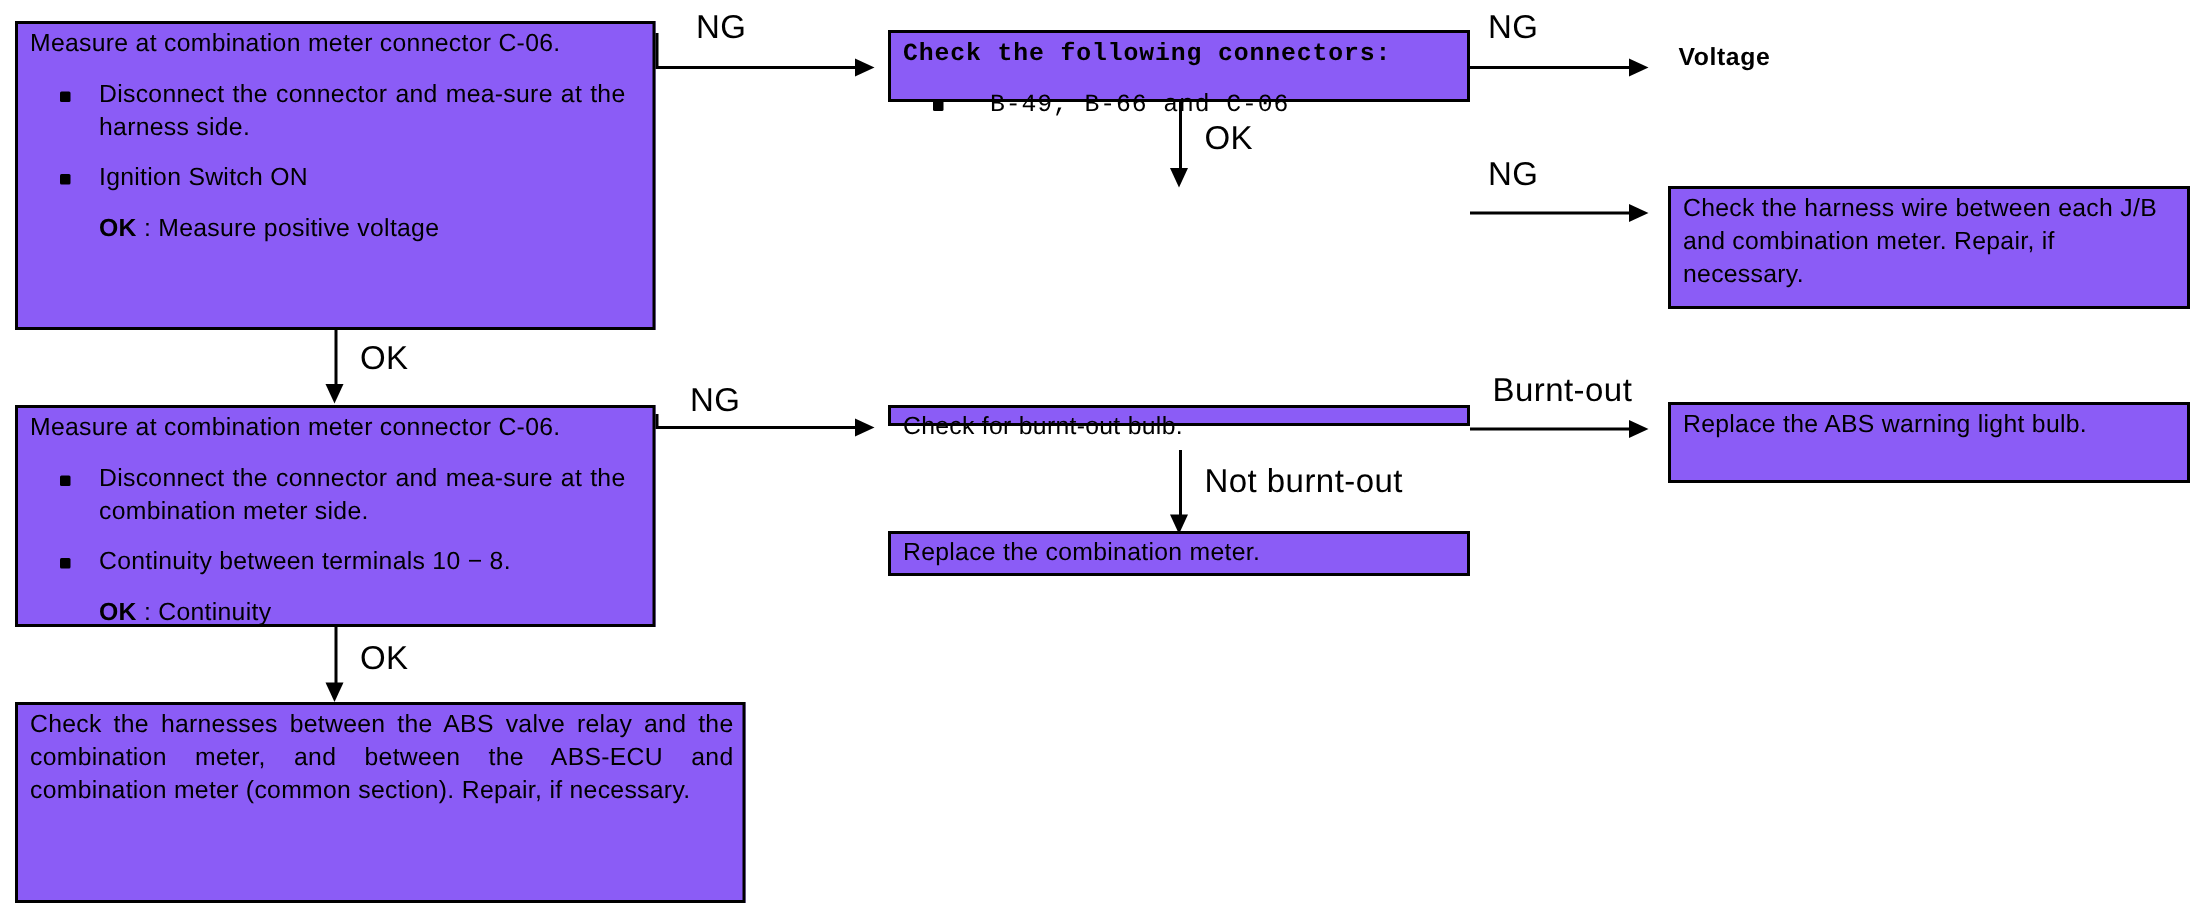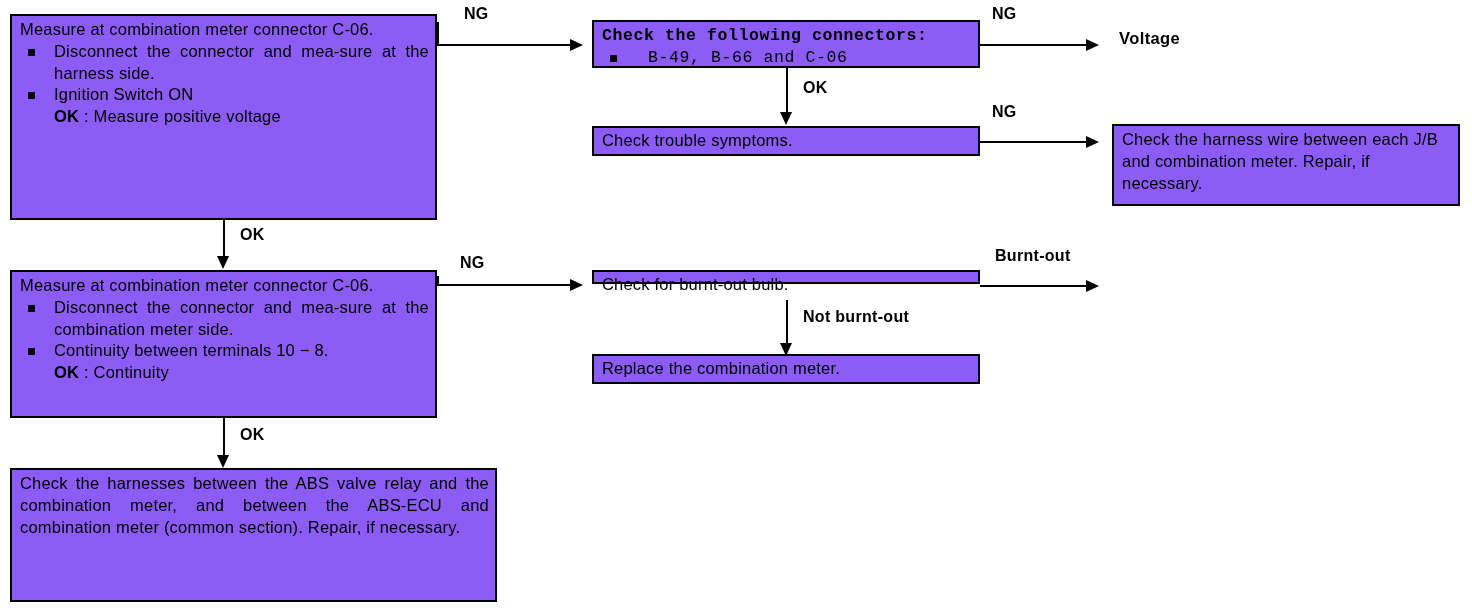--- a/index.html
+++ b/index.html
@@ -44,21 +44,21 @@
     white-space: pre-wrap;
   }
   ul.bl {
     list-style: none;
     margin: 0;
     padding: 0;
   }
   ul.bl > li {
     position: relative;
     padding-left: 34px;
-    margin: 0;
+    margin: 12px;
     text-align: justify;
   }
   ul.bl > li::before {
     content: "";
     position: absolute;
     left: 8px;
     top: 8px;
     width: 7px;
     height: 7px;
     background: #000;
@@ -90,24 +90,23 @@
   }
   .arrow-d {
     position: absolute;
     width: 0; height: 0;
     border-left: 6px solid transparent;
     border-right: 6px solid transparent;
     border-top: 13px solid #000;
   }
   .elabel {
     position: absolute;
-    font-size: 16px;
+    font-size: 22px;
     letter-spacing: 0.3px;
     white-space: nowrap;
-    font-weight: bold;
   }
 </style>
 </head>
 <body>
 
 <div id="canvas">
 
   <div class="box" style="left:10px; top:14px; width:427px; height:206px;">
     <span class="lead">Measure at combination meter connector C-06.</span>
     <ul class="bl">
@@ -154,21 +153,20 @@
   </div>
 
   <div class="hline" style="left:980px; top:44px; width:110px;"></div>
   <div class="arrow-r" style="left:1086px; top:39px;"></div>
   <div class="elabel" style="left:992px; top:5px;">NG</div>
 
   <div class="vline" style="left:786px; top:68px; height:46px;"></div>
   <div class="arrow-d" style="left:780px; top:112px;"></div>
   <div class="elabel" style="left:803px; top:79px;">OK</div>
 
-  <div class="box" style="left:592px; top:126px; width:388px; height:30px; padding-top:2px;">Check trouble symptoms.</div>
 
   <div class="hline" style="left:980px; top:141px; width:110px;"></div>
   <div class="arrow-r" style="left:1086px; top:136px;"></div>
   <div class="elabel" style="left:992px; top:103px;">NG</div>
 
   <div class="plain" style="left:1119px; top:28px;">Voltage</div>
 
   <div class="box" style="left:1112px; top:124px; width:348px; height:82px;">Check the harness wire between each J/B and combination meter. Repair, if necessary.</div>
 
   <div class="box" style="left:592px; top:270px; width:388px; height:14px; padding-top:2px;">Check for burnt-out bulb.</div>
@@ -176,14 +174,15 @@
   <div class="hline" style="left:980px; top:285px; width:110px;"></div>
   <div class="arrow-r" style="left:1086px; top:280px;"></div>
   <div class="elabel" style="left:995px; top:247px;">Burnt-out</div>
 
   <div class="vline" style="left:786px; top:300px; height:46px;"></div>
   <div class="arrow-d" style="left:780px; top:343px;"></div>
   <div class="elabel" style="left:803px; top:308px;">Not burnt-out</div>
 
   <div class="box" style="left:592px; top:354px; width:388px; height:30px; padding-top:2px;">Replace the combination meter.</div>
 
+  <div class="box" style="left:1112px; top:268px; width:348px; height:54px;">Replace the ABS warning light bulb.</div>
 
 </div>
 
 </body></html>

